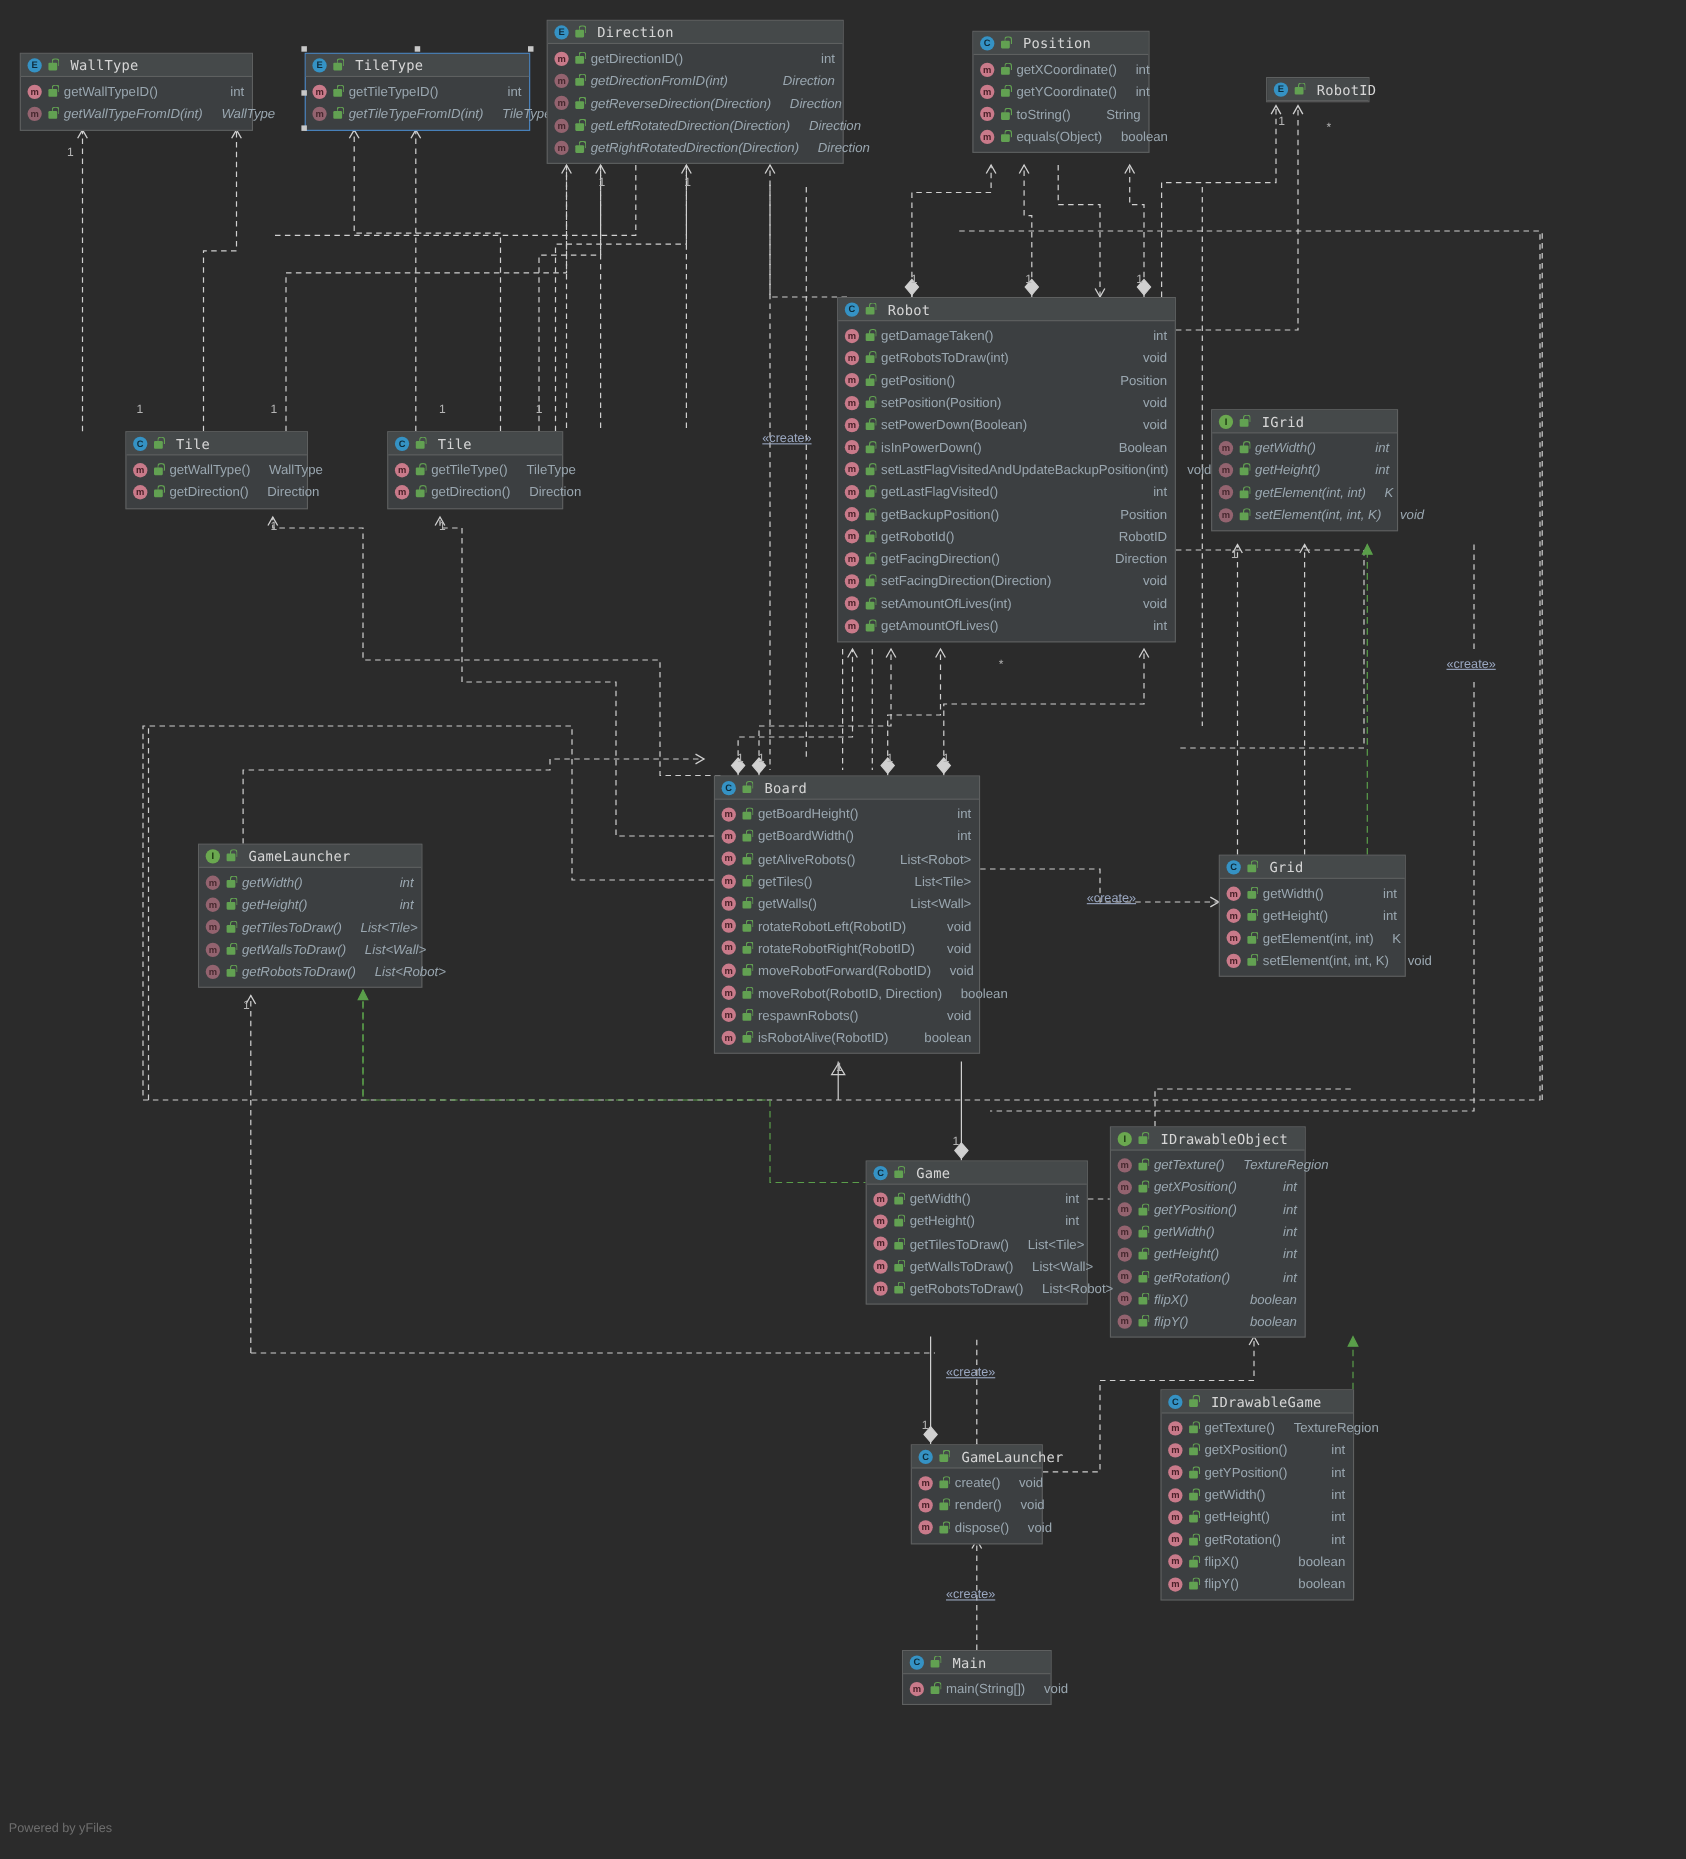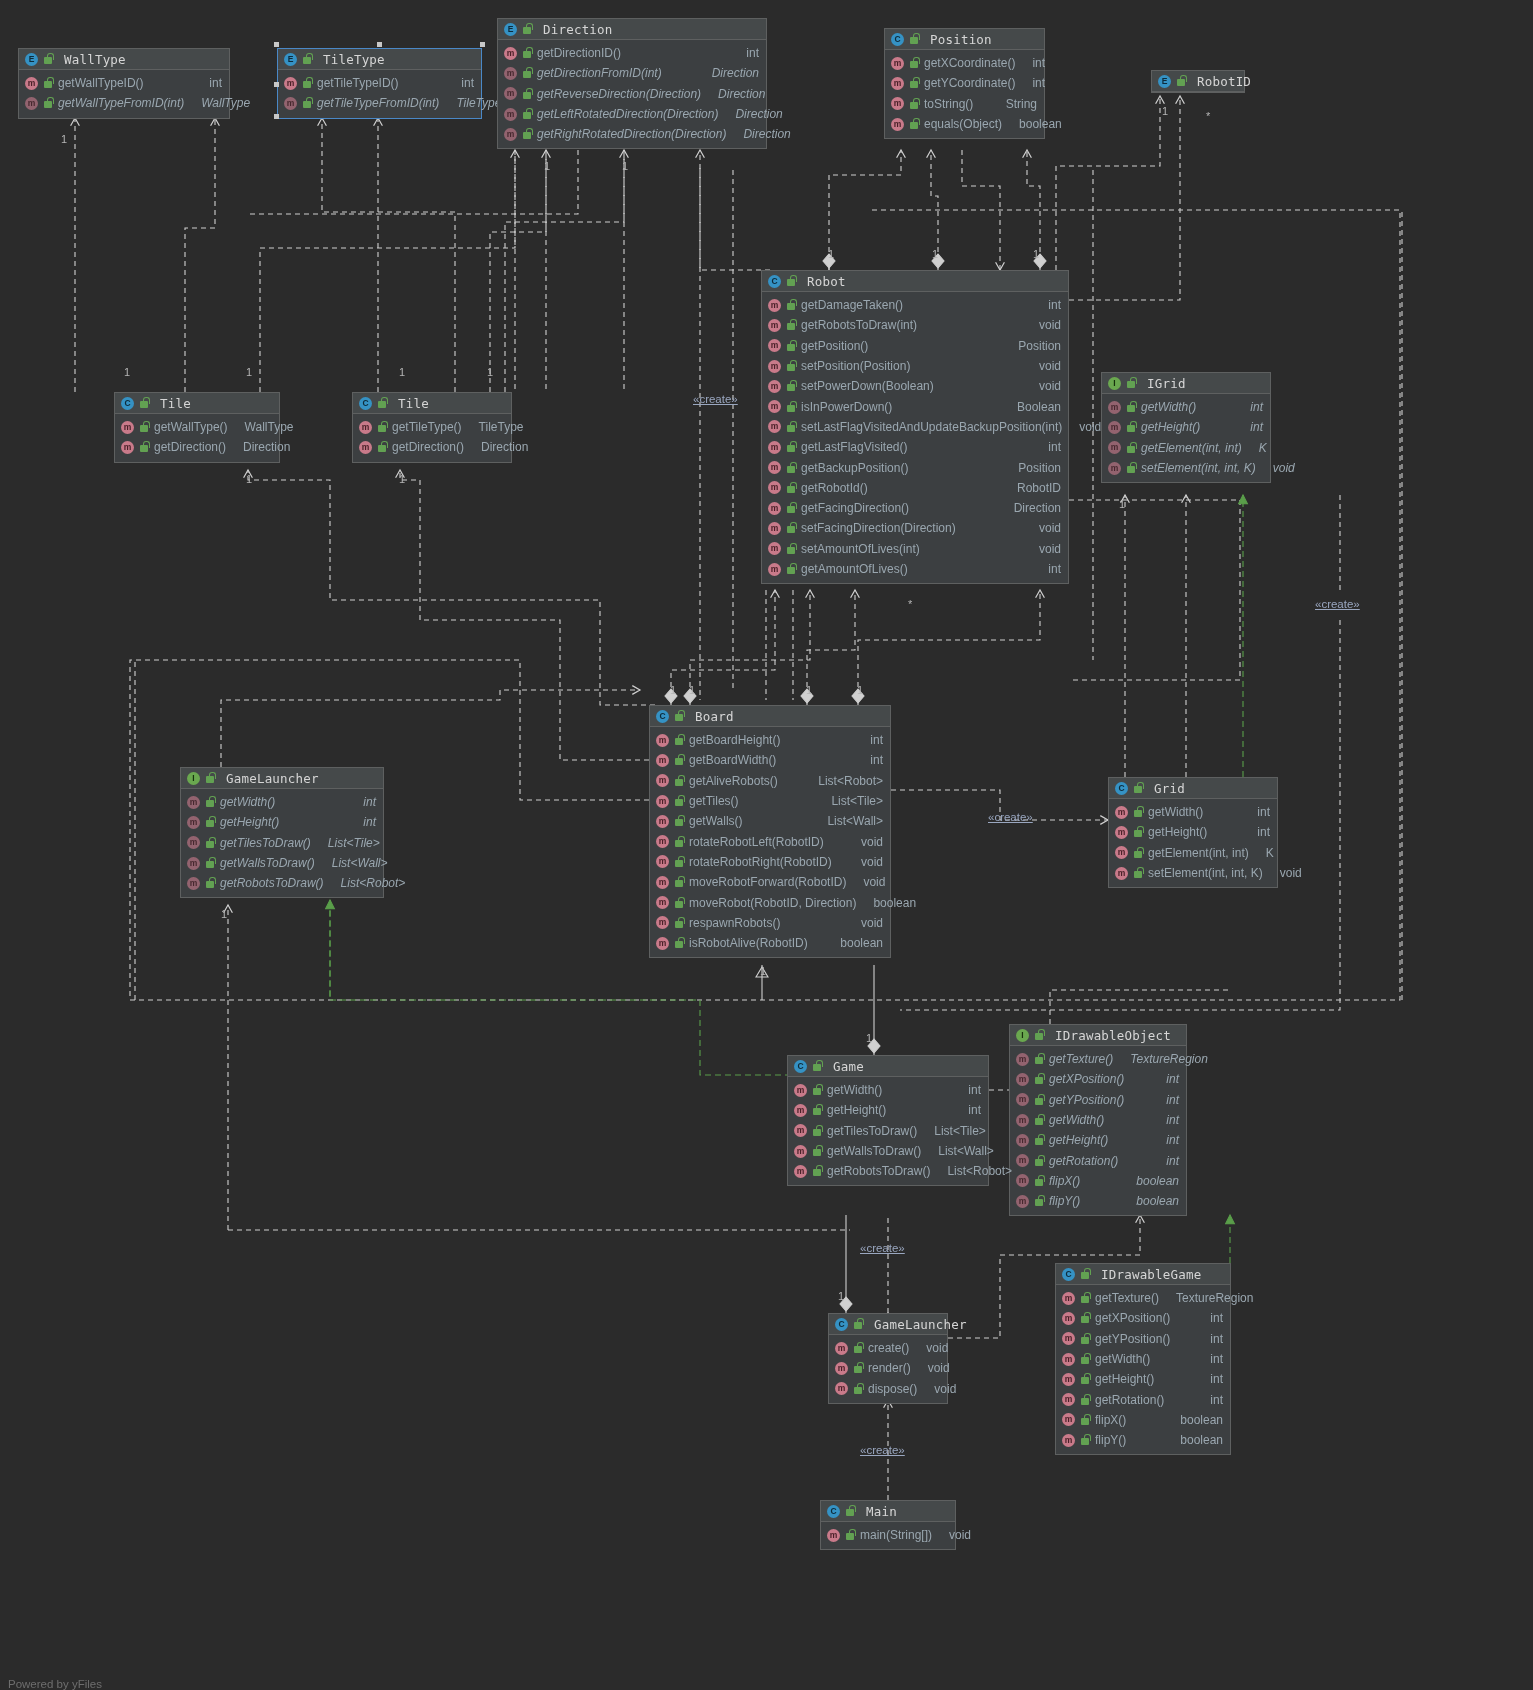--- a/index.html
+++ b/index.html
@@ -62,21 +62,21 @@
     border:1.6px solid #62a152;border-bottom:none;border-radius:3px 3px 0 0;}
 
   
   .handle{position:absolute;width:5px;height:5px;background:#c8c8c8;z-index:9;}
 
   
   .lbl{position:absolute;font-size:11px;color:#b5b5b5;z-index:6;
        font-family:"Liberation Sans",sans-serif;white-space:nowrap;}
   .lbl.create{color:#9aa7c0;font-size:11.5px;text-decoration:underline;}
 
-  .footer{position:absolute;left:8px;bottom:0;font-size:11.5px;color:#6e6e6e;}
+  .footer{position:absolute;left:8px;bottom:22px;font-size:11.5px;color:#6e6e6e;}
 </style>
 </head>
 <body>
 
 <div id="canvas">
 
   <svg class="edges" xmlns="http://www.w3.org/2000/svg">
     <defs>
       <marker id="arrOpen" markerWidth="12" markerHeight="12" refX="9" refY="5" orient="auto">
         <path d="M2,1 L9,5 L2,9" fill="none" stroke="#d0d0d0" stroke-width="1.1"></path>

